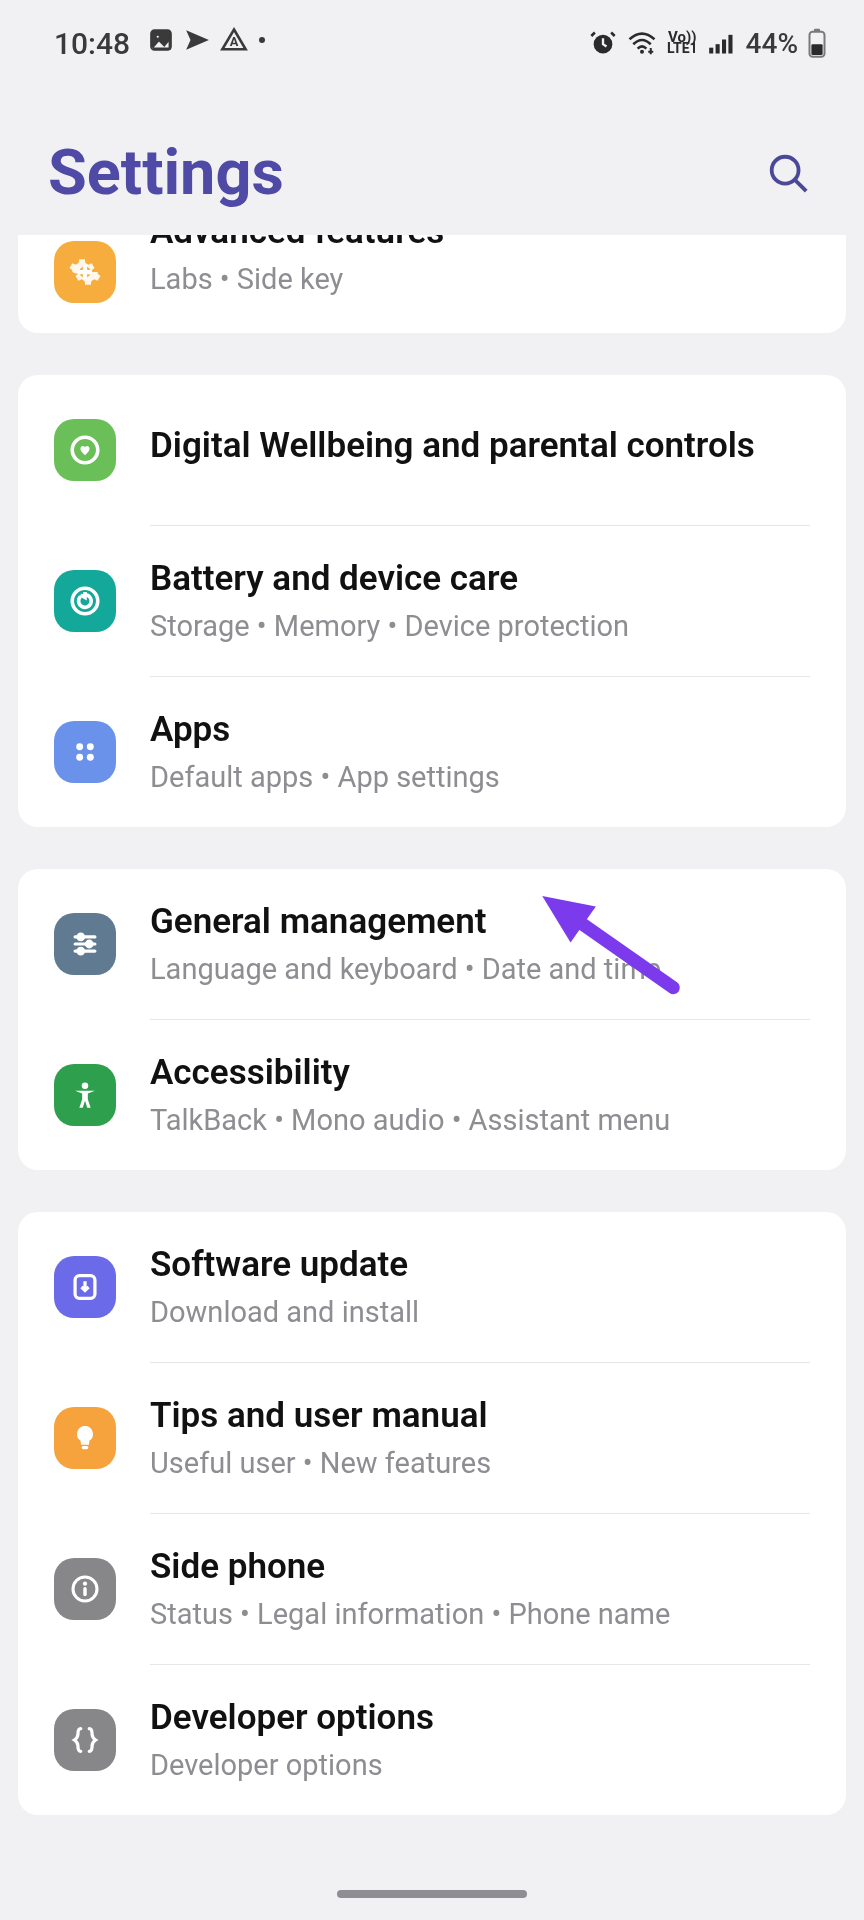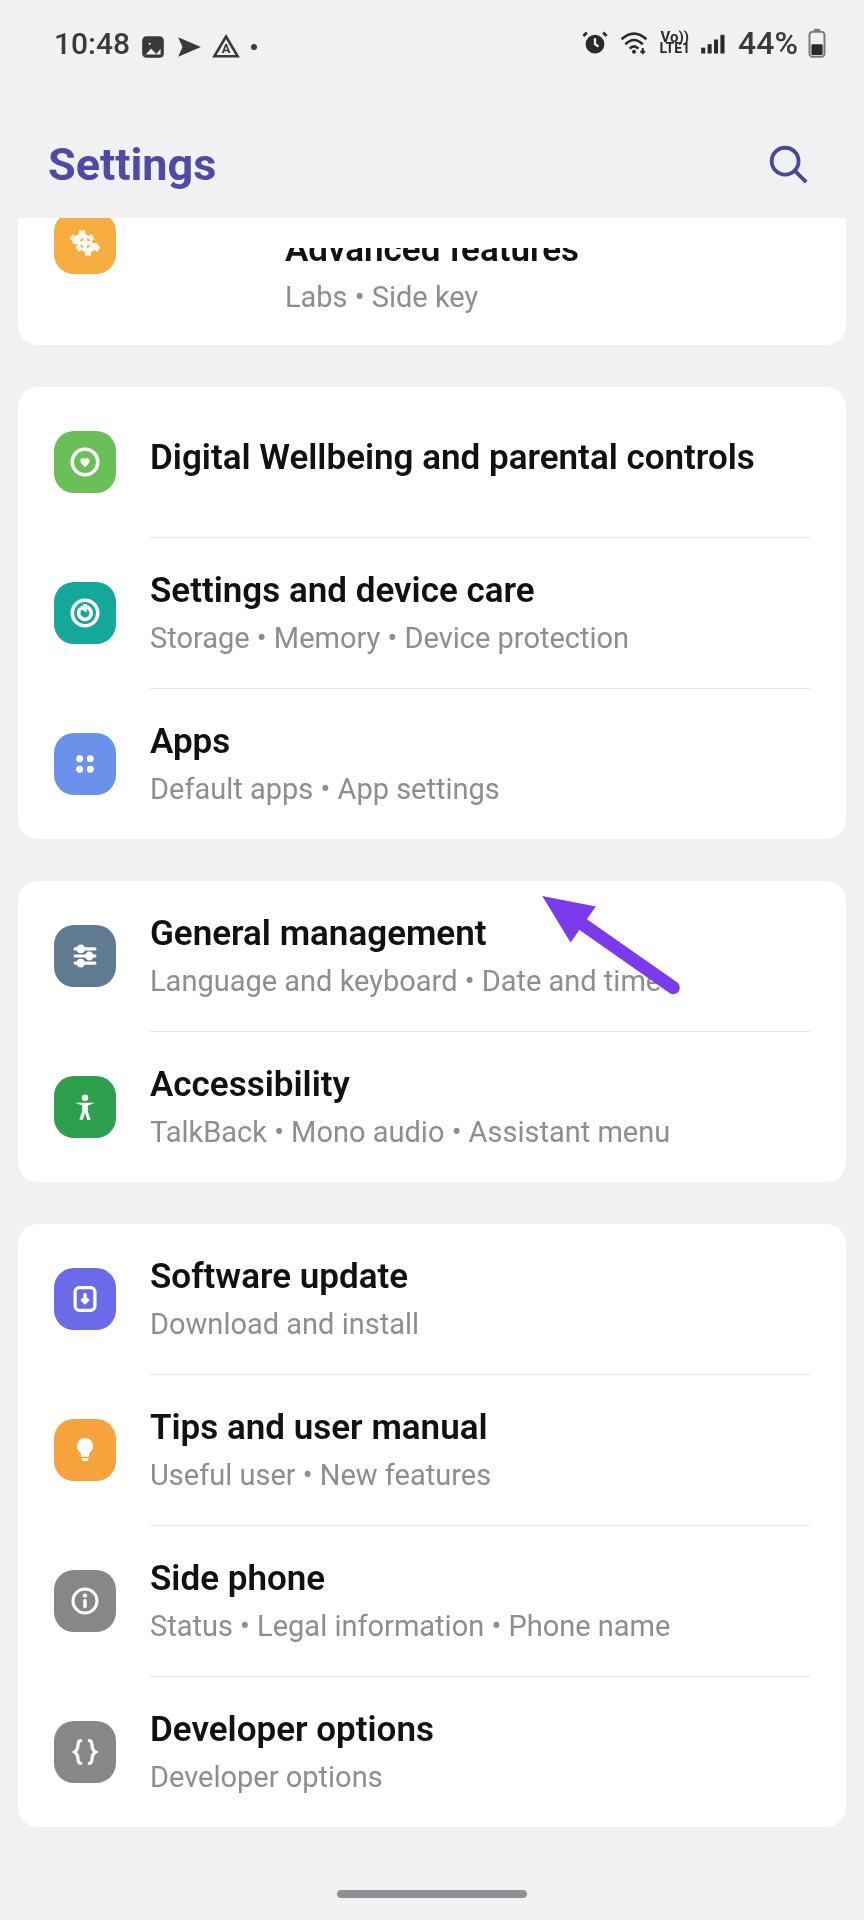--- a/index.html
+++ b/index.html
@@ -14,22 +14,22 @@
   
   .status-bar {
     display: flex;
     justify-content: space-between;
     align-items: center;
     padding: 18px 38px 10px 54px;
     height: 78px;
   }
   .status-left {
     display: flex;
-    align-items: flex-end;
-    gap: 10px;
+    align-items: flex-start;
+    gap: 18px;
     color: #3a3a3a;
     font-size: 30px;
     font-weight: 500;
   }
   .status-right {
     display: flex;
     align-items: center;
     gap: 10px;
     color: #3a3a3a;
     font-size: 28px;
@@ -38,21 +38,21 @@
   .status-icon { display:inline-flex; align-items:center; }
 
   
   .header {
     display: flex;
     justify-content: space-between;
     align-items: center;
     padding: 58px 48px 14px 48px;
   }
   .header-title {
-    font-size: 45px;
+    font-size: 63px;
     font-weight: 700;
     color: #4f4aa6;
   }
   .search-btn {
     width: 56px; height: 56px;
     display:flex; align-items:center; justify-content:center;
     color:#4b4899;
   }
 
   
@@ -70,23 +70,22 @@
     border-top-right-radius: 0;
     margin-top: 0;
   }
   .row {
     display: flex;
     align-items: center;
     padding: 30px 36px 30px 36px;
     min-height: 150px;
   }
   .row.cut {
-    padding-top: 4px;
+    padding-top: 16px;
     min-height: 0;
-    flex-direction: column;
   }
   .row-icon {
     width: 62px; height: 62px;
     border-radius: 20px;
     display:flex; align-items:center; justify-content:center;
     flex-shrink: 0;
     margin-right: 34px;
     color:#fff;
   }
   .row-icon.cut-title { align-self:flex-start; margin-top:-10px;}
@@ -198,21 +197,21 @@
       <span>LTE1</span>
     </span>
     <span class="status-icon">
       <svg width="28" height="24" viewBox="0 0 24 20" fill="#2a2a2a">
           <rect x="1" y="14" width="3.5" height="5"></rect>
           <rect x="6.5" y="11" width="3.5" height="8"></rect>
           <rect x="12" y="7" width="3.5" height="12"></rect>
           <rect x="17.5" y="3" width="3.5" height="16"></rect>
         </svg>
     </span>
-    <span style="font-size:32px; font-weight:500;">44%</span>
+    <span style="font-size:28px; font-weight:500;">44%</span>
     <span class="status-icon">
       <svg width="18" height="30" viewBox="0 0 14 24">
           <rect x="1" y="3" width="12" height="20" rx="2.5" fill="none" stroke="#7a7a7a" stroke-width="1.6"></rect>
           <rect x="4.5" y="0.5" width="5" height="2.5" rx="1" fill="#7a7a7a"></rect>
           <rect x="2.5" y="13" width="9" height="8.5" rx="1" fill="#2a2a2a"></rect>
         </svg>
     </span>
   </div>
 </div>
 
@@ -259,21 +258,21 @@
     <div class="divider"></div>
     <div class="row">
       <div class="row-icon bg-teal">
         <svg width="36" height="36" viewBox="0 0 24 24" fill="none" stroke="#fff" stroke-width="2.4">
             <circle cx="12" cy="12" r="8.5"></circle>
             <path d="M9 9 A4.2 4.2 0 1 0 12 7.8"></path>
             <path d="M12 6 L12 9.6 L9 8"></path>
           </svg>
       </div>
       <div class="row-text">
-        <div class="row-title">Settings and device care</div>
+        <div class="row-title">Battery and device care</div>
         <div class="row-sub">Storage  •  Memory  •  Device protection</div>
       </div>
     </div>
     <div class="divider"></div>
     <div class="row">
       <div class="row-icon bg-blue1">
         <svg width="32" height="32" viewBox="0 0 24 24" fill="#fff">
             <circle cx="8" cy="8" r="2.6"></circle>
             <circle cx="16" cy="8" r="2.6"></circle>
             <circle cx="8" cy="16" r="2.6"></circle>

